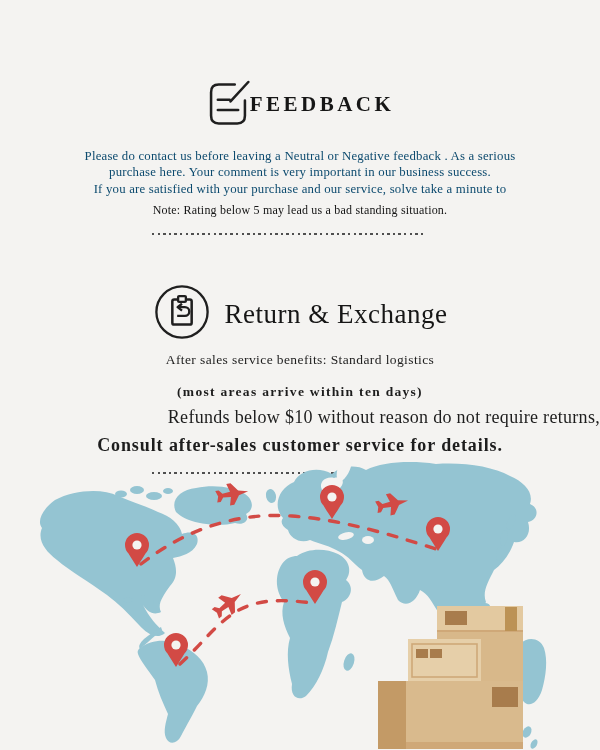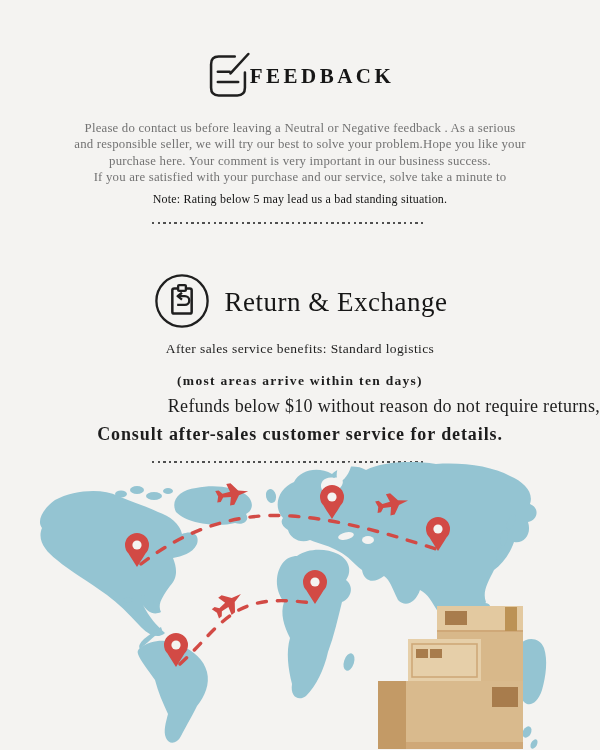--- a/index.html
+++ b/index.html
@@ -5,24 +5,24 @@
   html,body{margin:0;padding:0}
   .page{
     position:relative;
     width:600px;height:750px;
     background:#f4f3f1;
     overflow:hidden;
     font-family:"Liberation Serif","DejaVu Serif",serif;
     color:#1d1d1d;
   }
   
-  .fb-header{display:flex;align-items:center;justify-content:center;padding-top:48px}
+  .fb-header{display:flex;align-items:center;justify-content:center;padding-top:76px}
   .fb-icon svg{display:block}
   .fb-title{font-size:21px;letter-spacing:3.5px;font-weight:600;color:#161616}
-  .fb-body{margin-top:16px;text-align:center;font-size:12.8px;line-height:16.4px;letter-spacing:0.2px;color:#737373}
+  .fb-body{margin-top:16px;text-align:center;font-size:12.8px;line-height:16.4px;letter-spacing:0.2px;color:#0c4a6e}
   .fb-body div{white-space:nowrap}
   .fb-note{margin-top:6px;text-align:center;font-size:12px;letter-spacing:0.2px;color:#141414}
   
   .divider{
     height:2px;width:273px;
     margin:15px 0 0 152px;
     background:repeating-linear-gradient(90deg,#4f4f4f 0 2.4px,transparent 2.4px 5.6px);
   }
   
   .re-header{margin-top:48px;display:flex;align-items:center;justify-content:center;gap:14px}
@@ -48,21 +48,20 @@
         <path d="M14 25 H28"></path>
         <path d="M14 37 H38"></path>
         <path d="M29 27 L50 4"></path>
       </svg>
     </span>
     <span class="fb-title">FEEDBACK</span>
   </div>
 
   <div class="fb-body">
     <div>Please do contact us before leaving a Neutral or Negative feedback . As a serious</div>
-    <div>and responsible seller, we will try our best to solve your problem.Hope you like your</div>
     <div>purchase here. Your comment is very important in our business success.</div>
     <div>If you are satisfied with your purchase and our service, solve take a minute to</div>
   </div>
   <div class="fb-note">Note: Rating below 5 may lead us a bad standing situation.</div>
 
   <div class="divider"></div>
 
   <div class="re-header">
     <span>
       <svg width="58" height="58" viewBox="0 0 60 60" fill="none" stroke="#1f1f1f">

